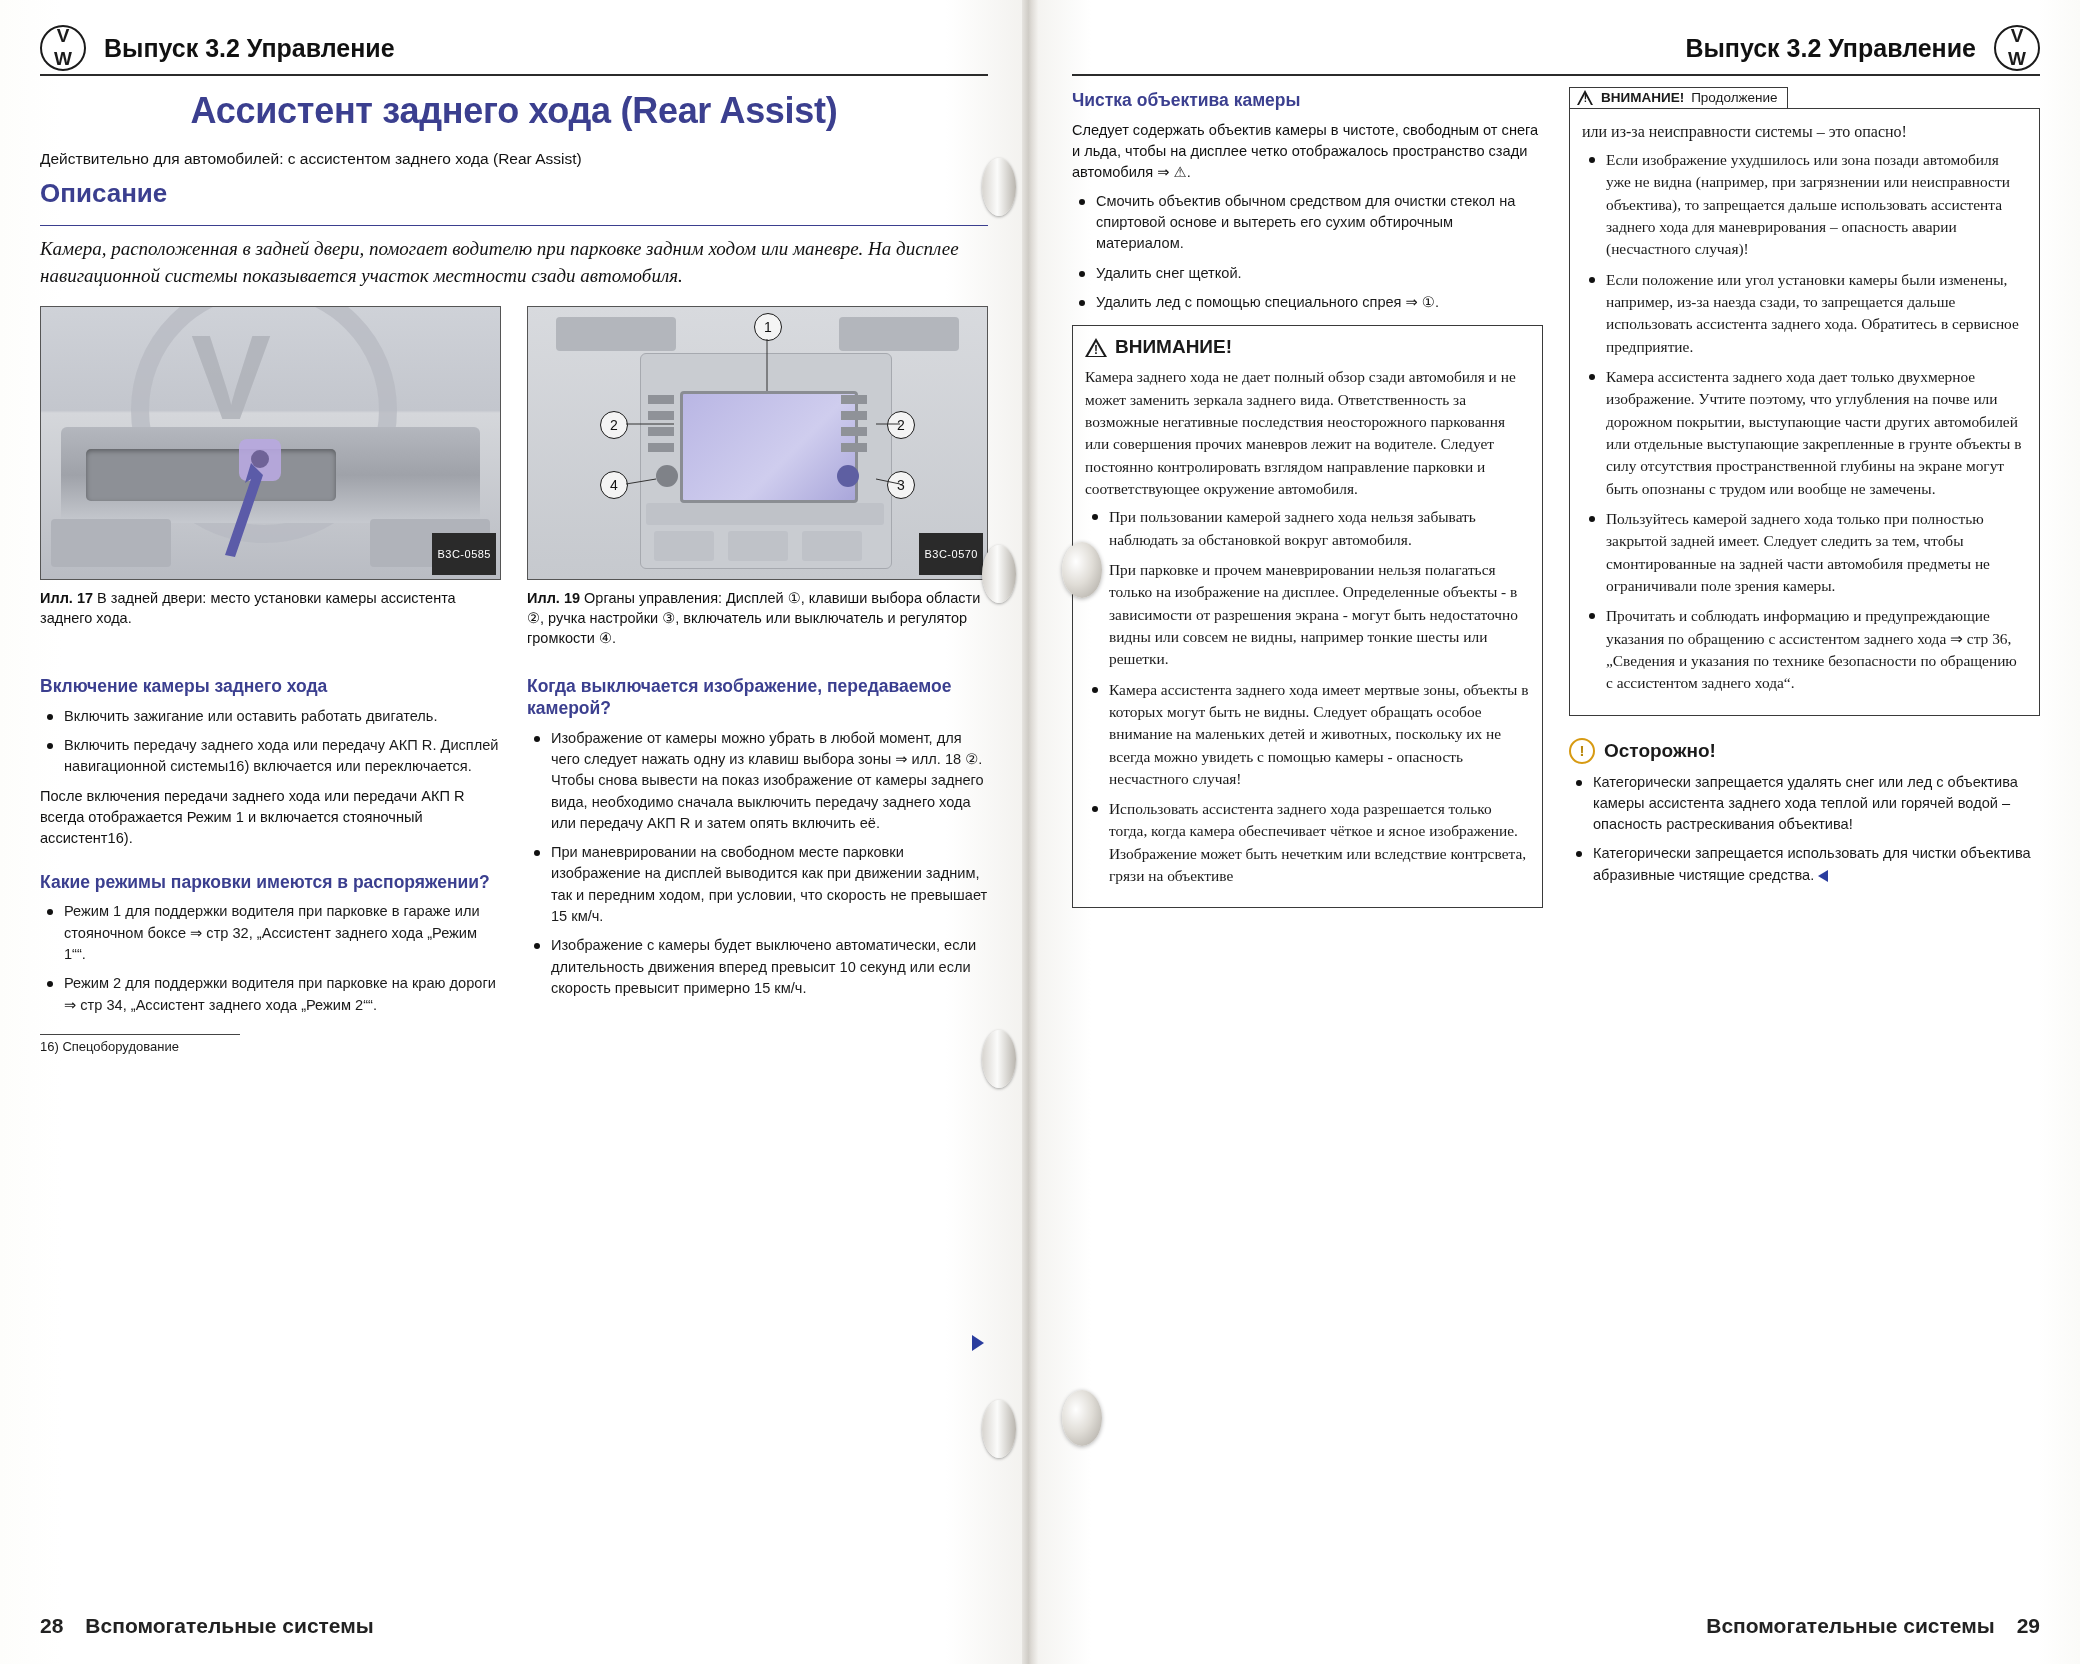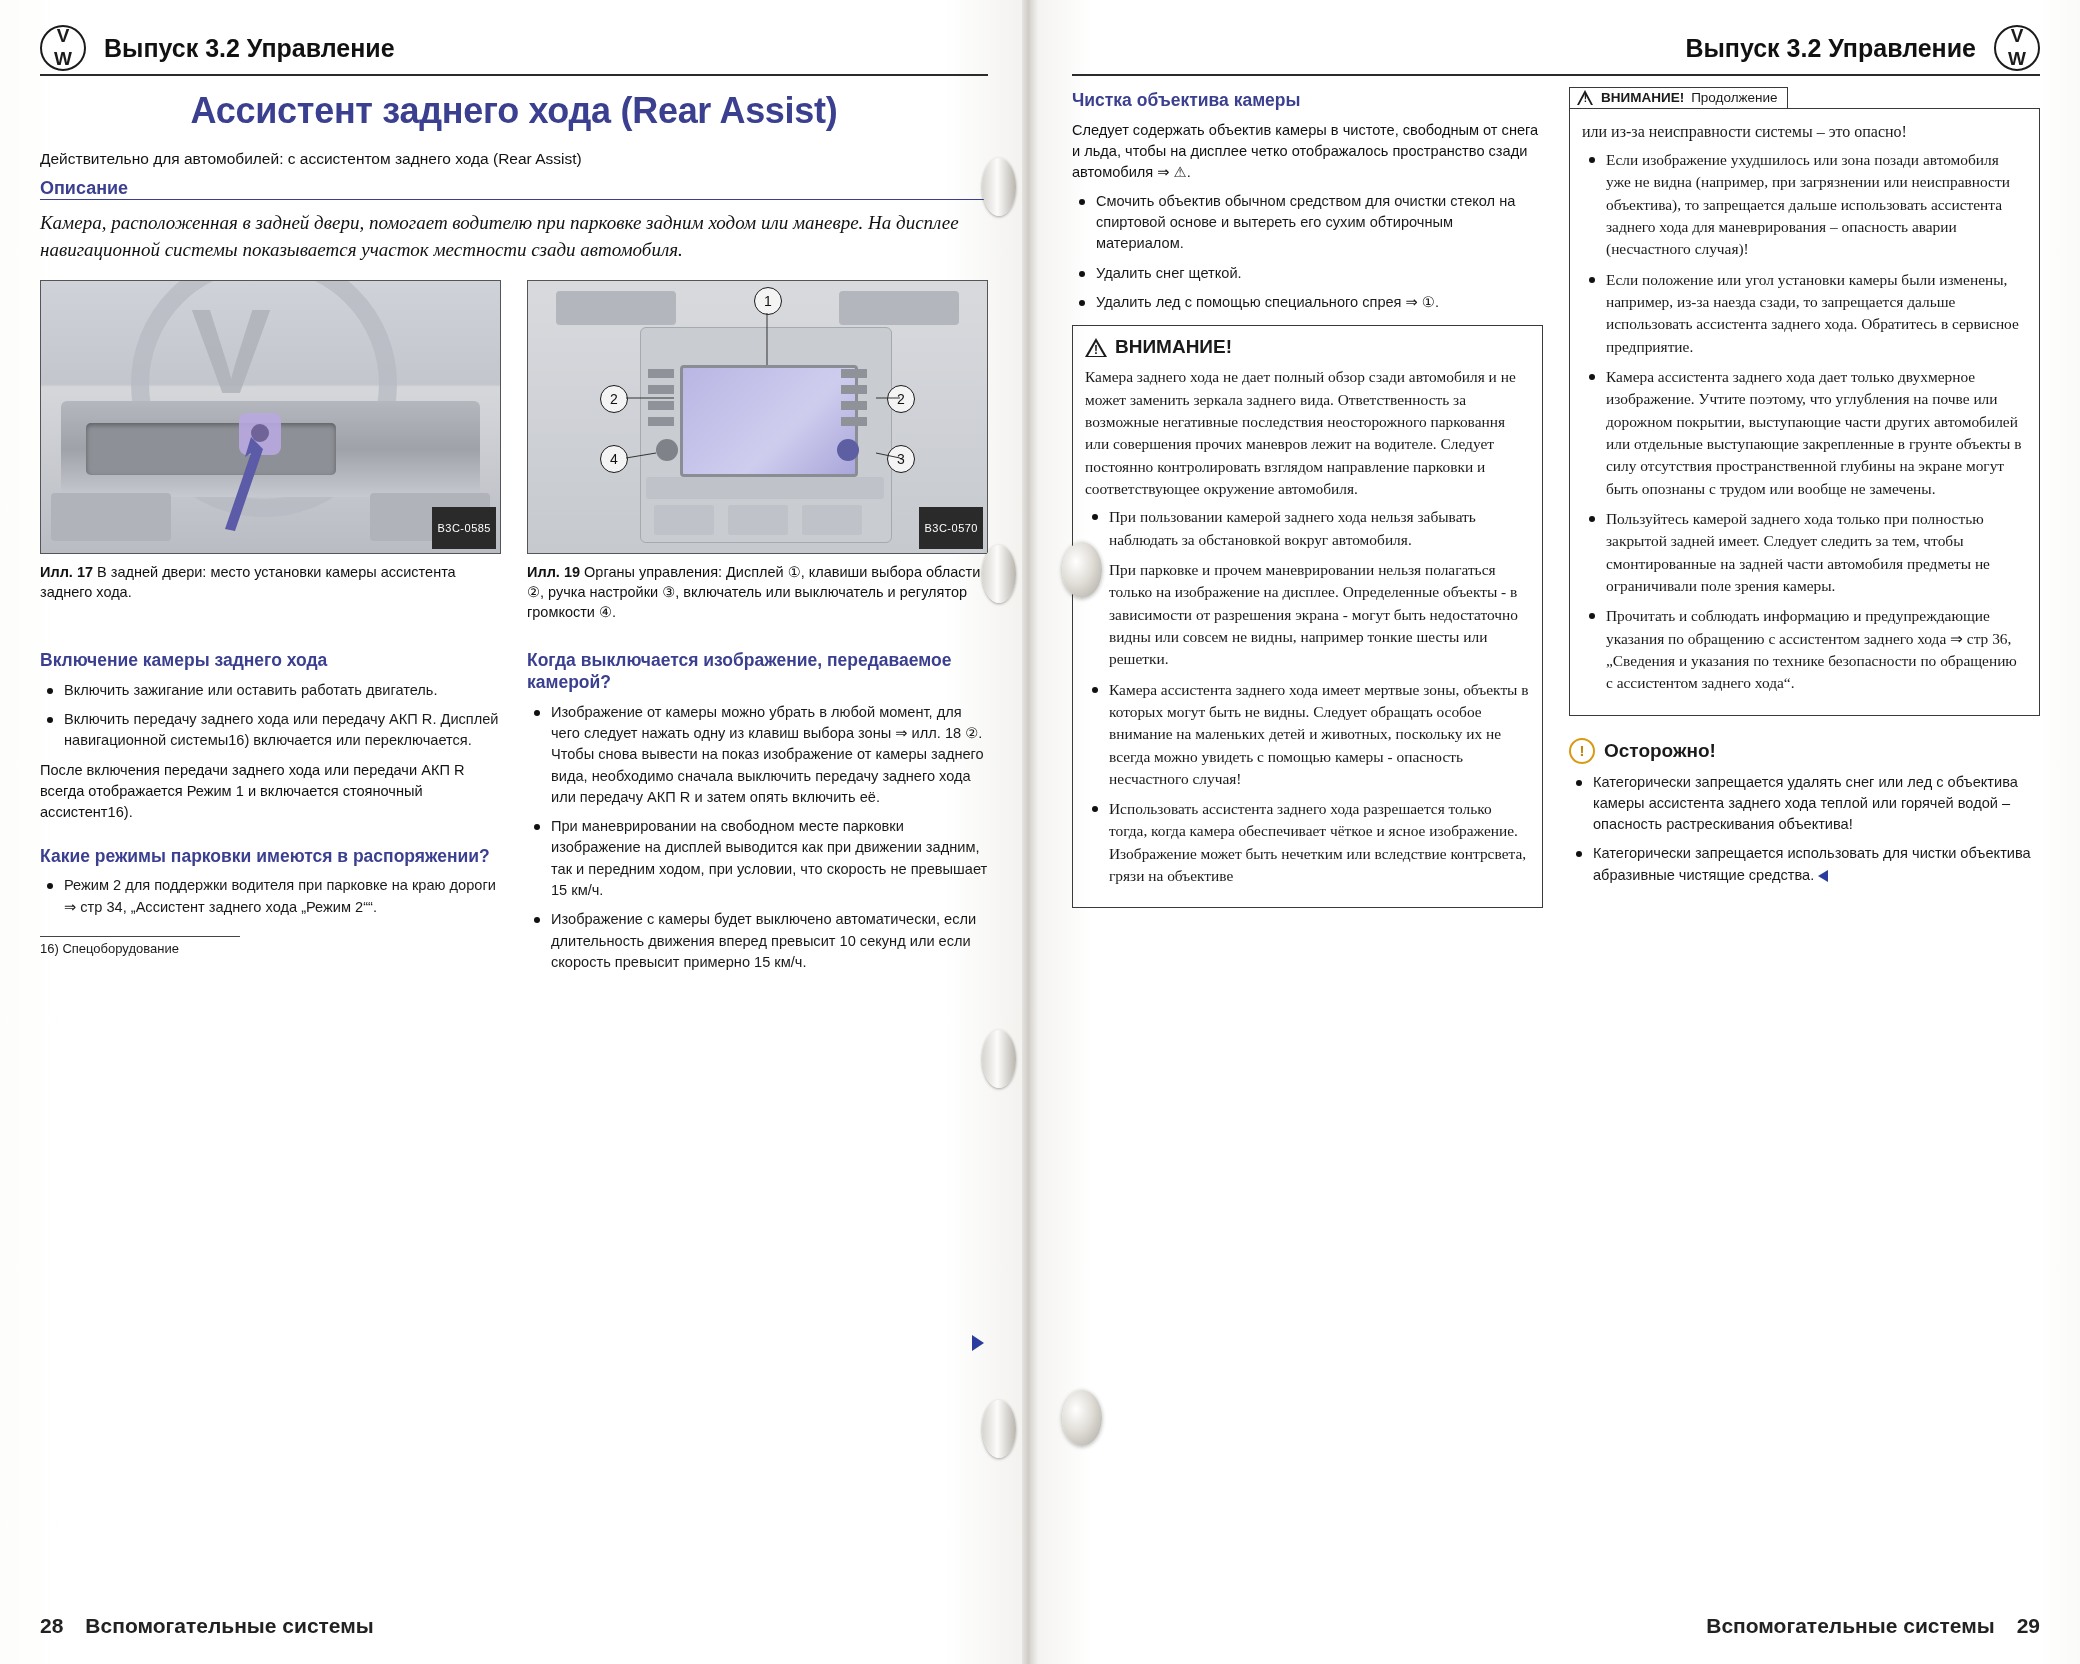--- a/index.html
+++ b/index.html
@@ -91,26 +91,26 @@
     margin: 14px 0 18px 0;
     letter-spacing: -0.3px;
     text-align: center;
   }
   .valid-line {
     font-size: 15.5px;
     color: #111;
     margin-bottom: 10px;
   }
   h2.sec {
-    font-size: 18px;
+    font-size: 26px;
     font-weight: bold;
     color: #3b3f8f;
     margin: 2px 0 6px 0;
     border-bottom: 1.5px solid #3b3f8f;
-    padding-bottom: 0;
+    padding-bottom: 16px;
   }
   .intro-italic {
     font-family: "Liberation Serif", serif;
     font-style: italic;
     font-size: 19px;
     line-height: 1.42;
     margin: 10px 0 16px 0;
     color: #111;
   }
   .cols2 {
@@ -447,20 +447,21 @@
     <div class="cols2" style="margin-top:6px;">
       <div class="col">
         <h3 class="sub">Включение камеры заднего хода</h3>
         <ul class="bul">
           <li>Включить зажигание или оставить работать двигатель.</li>
           <li>Включить передачу заднего хода или передачу АКП R. Дисплей навигационной системы16) включается или переключается.</li>
         </ul>
         <p class="body">После включения передачи заднего хода или передачи АКП R всегда отображается Режим 1 и включается стояночный ассистент16).</p>
         <h3 class="sub">Какие режимы парковки имеются в распоряжении?</h3>
         <ul class="bul">
+          <li>Режим 1 для поддержки водителя при парковке в гараже или стояночном боксе ⇒ стр 32, „Ассистент заднего хода „Режим 1““.</li>
           <li>Режим 2 для поддержки водителя при парковке на краю дороги ⇒ стр 34, „Ассистент заднего хода „Режим 2““.</li>
         </ul>
         <div class="fn">16) Спецоборудование</div>
       </div>
 
       <div class="col">
         <h3 class="sub">Когда выключается изображение, передаваемое камерой?</h3>
         <ul class="bul">
           <li>Изображение от камеры можно убрать в любой момент, для чего следует нажать одну из клавиш выбора зоны ⇒ илл. 18 ②. Чтобы снова вывести на показ изображение от камеры заднего вида, необходимо сначала выключить передачу заднего хода или передачу АКП R и затем опять включить её.</li>
           <li>При маневрировании на свободном месте парковки изображение на дисплей выводится как при движении задним, так и передним ходом, при условии, что скорость не превышает 15 км/ч.</li>

